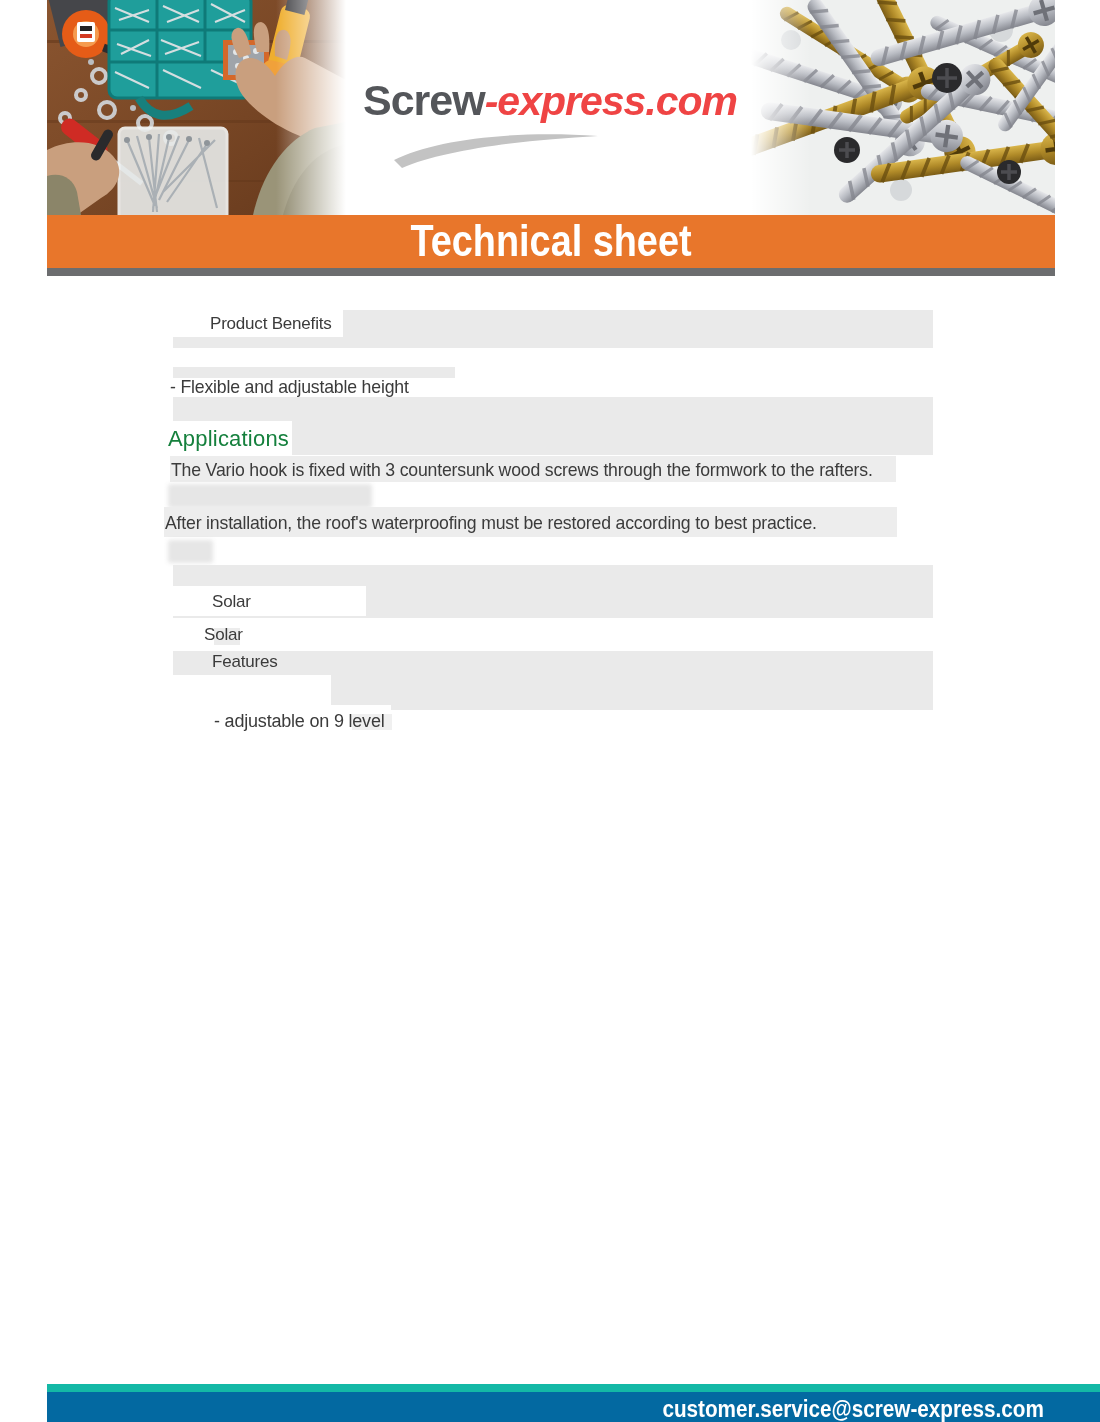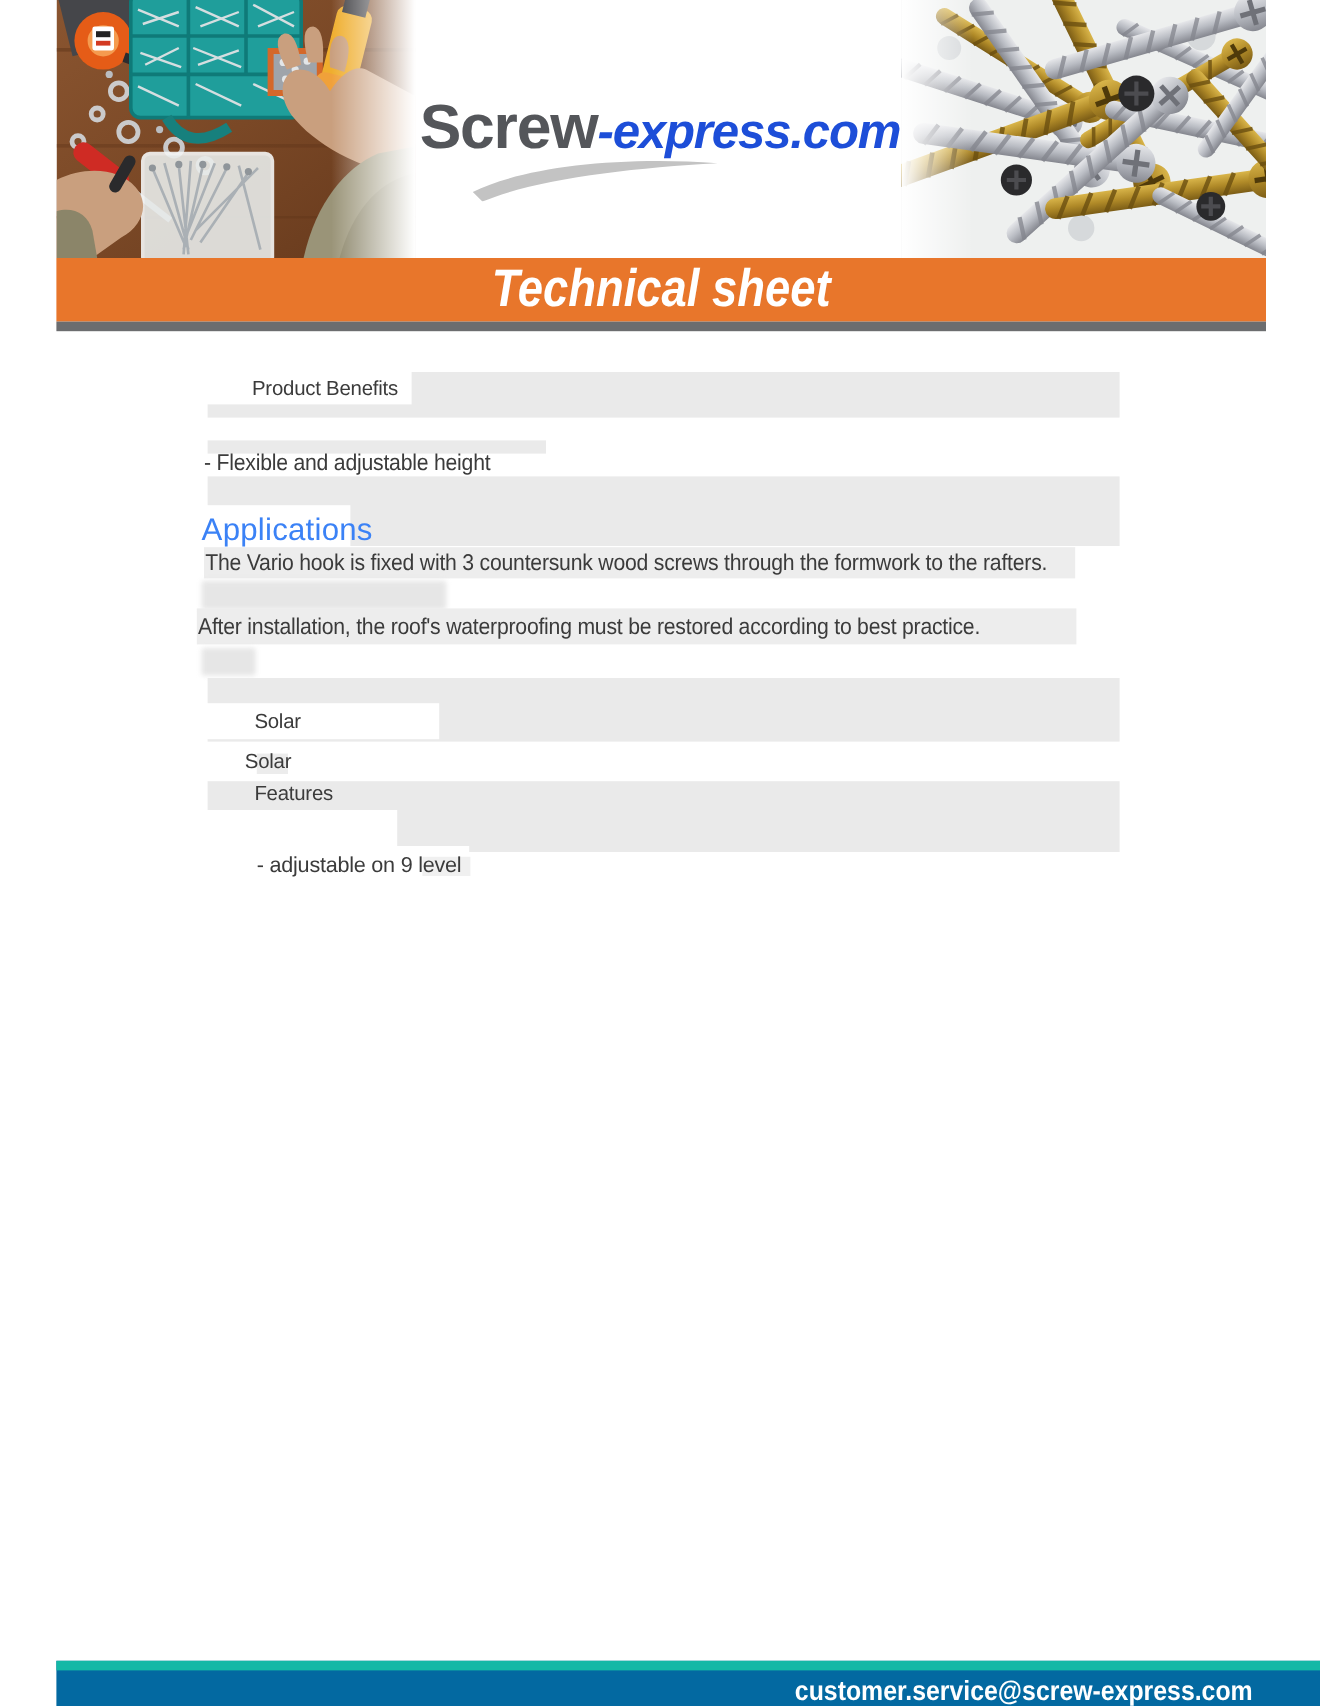--- a/index.html
+++ b/index.html
@@ -1,38 +1,38 @@
 <!DOCTYPE html>
 <html><head>
 <meta charset="utf-8">
 <style>
   html,body{margin:0;padding:0;background:#ffffff;}
   .page{position:relative;width:1100px;height:1422px;background:#fff;overflow:hidden;
         font-family:"Liberation Sans","DejaVu Sans",sans-serif;color:#3a3a3a;}
   
   .photo{position:absolute;top:0;height:215px;overflow:hidden;}
   .logo-wrap{position:absolute;left:0;right:0;top:76px;text-align:center;white-space:nowrap;}
-  .logo-primary{font-size:52px;font-weight:700;color:#54565a;letter-spacing:-1px;}
-  .logo-secondary{font-size:41px;font-weight:700;font-style:italic;color:#1d4ed8;letter-spacing:-1px;}
+  .logo-primary{font-size:43px;font-weight:700;color:#54565a;letter-spacing:-1px;}
+  .logo-secondary{font-size:41px;font-weight:700;font-style:italic;color:#ef4444;letter-spacing:-1px;}
   .swoosh{position:absolute;left:392px;top:128px;width:208px;height:40px;}
-  .banner{position:absolute;left:47px;top:215px;width:1008px;height:53px;background:#e8762b;font-style:italic;}
+  .banner{position:absolute;left:47px;top:215px;width:1008px;height:53px;background:#e8762b;}
   .banner-title{width:100%;text-align:center;line-height:52px;color:#ffffff;font-weight:700;
                 font-size:44px;letter-spacing:0px;transform:scaleX(0.86);transform-origin:center;
                 font-family:"Liberation Sans",sans-serif;}
   .rule{position:absolute;left:47px;top:268px;width:1008px;height:8px;background:#6c6d6f;}
   
   .bar{position:absolute;background:#eaeaea;}
   .hl{position:absolute;background:#ededed;}
   .patch{position:absolute;background:#ffffff;}
   .blob{position:absolute;background:#e6e6e6;filter:blur(2px);border-radius:2px;}
   .smudge{position:absolute;background:#ececec;}
   .txt{position:absolute;white-space:nowrap;color:#3b3b3b;}
   .label{font-size:17px;letter-spacing:-0.2px;margin-left:44px;}
   .sentence{font-size:19px;letter-spacing:-0.2px;transform:scaleX(0.93);transform-origin:left top;}
-  .heading-light{font-size:26px;font-weight:400;color:#3b82f6;letter-spacing:0.2px;}
+  .heading-light{font-size:22px;font-weight:400;color:#15803d;letter-spacing:0.2px;}
   
   .footer{position:absolute;left:47px;top:1384px;width:1059px;height:38px;background:#0369a1;
           border-top:8px solid #14b8a6;box-sizing:border-box;}
   .footer-text{position:absolute;right:62px;top:0;line-height:35px;color:#ffffff;font-weight:700;
                font-size:23px;transform:scaleX(0.9);transform-origin:right center;white-space:nowrap;}
 </style>
 </head>
 <body>
 
 <div class="page">

